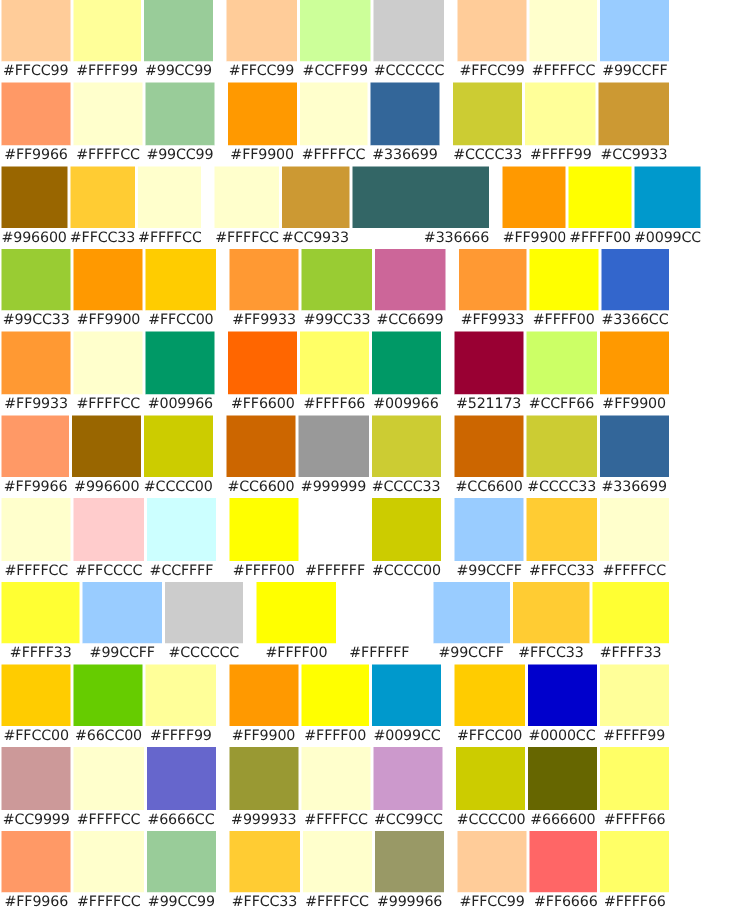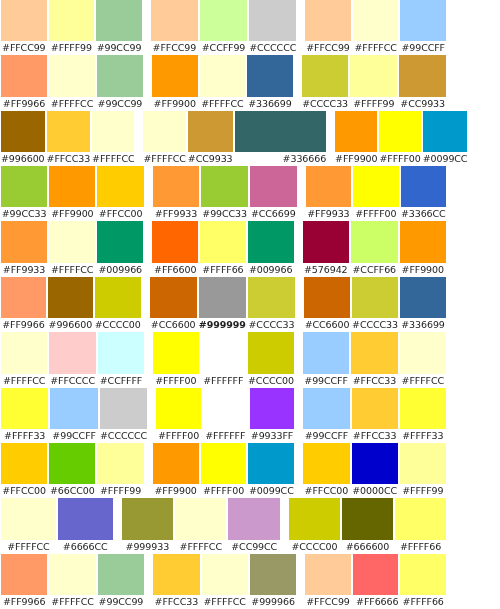--- a/index.html
+++ b/index.html
@@ -281,21 +281,21 @@
         </div>
         <div class="swatch-cell">
           <div class="swatch-chip" style="background-color: rgb(0, 153, 102);"></div>
           <div class="swatch-label" style="color: rgb(34, 34, 34);">#009966</div>
         </div>
       </div>
       <div class="group-gap"></div>
       <div class="swatch-group">
         <div class="swatch-cell">
           <div class="swatch-chip" style="background-color: rgb(153, 0, 51);"></div>
-          <div class="swatch-label" style="color: rgb(34, 34, 34);">#576942</div>
+          <div class="swatch-label" style="color: rgb(34, 34, 34);">#521173</div>
         </div>
         <div class="swatch-cell">
           <div class="swatch-chip" style="background-color: rgb(204, 255, 102);"></div>
           <div class="swatch-label" style="color: rgb(34, 34, 34);">#CCFF66</div>
         </div>
         <div class="swatch-cell">
           <div class="swatch-chip" style="background-color: rgb(255, 153, 0);"></div>
           <div class="swatch-label" style="color: rgb(34, 34, 34);">#FF9900</div>
         </div>
       </div>
@@ -316,21 +316,21 @@
         </div>
       </div>
       <div class="group-gap"></div>
       <div class="swatch-group">
         <div class="swatch-cell">
           <div class="swatch-chip" style="background-color: rgb(204, 102, 0);"></div>
           <div class="swatch-label" style="color: rgb(34, 34, 34);">#CC6600</div>
         </div>
         <div class="swatch-cell">
           <div class="swatch-chip" style="background-color: rgb(153, 153, 153);"></div>
-          <div class="swatch-label" style="color: rgb(34, 34, 34); font-weight: bold;">#999999</div>
+          <div class="swatch-label" style="color: rgb(34, 34, 34);">#999999</div>
         </div>
         <div class="swatch-cell">
           <div class="swatch-chip" style="background-color: rgb(204, 204, 51);"></div>
           <div class="swatch-label" style="color: rgb(34, 34, 34);">#CCCC33</div>
         </div>
       </div>
       <div class="group-gap"></div>
       <div class="swatch-group">
         <div class="swatch-cell">
           <div class="swatch-chip" style="background-color: rgb(204, 102, 0);"></div>
@@ -410,24 +410,20 @@
       <div class="group-gap"></div>
       <div class="swatch-group">
         <div class="swatch-cell">
           <div class="swatch-chip" style="background-color: rgb(255, 255, 0);"></div>
           <div class="swatch-label" style="color: rgb(34, 34, 34);">#FFFF00</div>
         </div>
         <div class="swatch-cell">
           <div class="swatch-chip" style="background-color: rgb(255, 255, 255);"></div>
           <div class="swatch-label" style="color: rgb(34, 34, 34);">#FFFFFF</div>
         </div>
-        <div class="swatch-cell">
-          <div class="swatch-chip" style="background-color: rgb(153, 51, 255);"></div>
-          <div class="swatch-label" style="color: rgb(34, 34, 34);">#9933FF</div>
-        </div>
       </div>
       <div class="group-gap"></div>
       <div class="swatch-group">
         <div class="swatch-cell">
           <div class="swatch-chip" style="background-color: rgb(153, 204, 255);"></div>
           <div class="swatch-label" style="color: rgb(34, 34, 34);">#99CCFF</div>
         </div>
         <div class="swatch-cell">
           <div class="swatch-chip" style="background-color: rgb(255, 204, 51);"></div>
           <div class="swatch-label" style="color: rgb(34, 34, 34);">#FFCC33</div>
@@ -479,20 +475,24 @@
           <div class="swatch-label" style="color: rgb(34, 34, 34);">#0000CC</div>
         </div>
         <div class="swatch-cell">
           <div class="swatch-chip" style="background-color: rgb(255, 255, 153);"></div>
           <div class="swatch-label" style="color: rgb(34, 34, 34);">#FFFF99</div>
         </div>
       </div>
     </div>
     <div class="palette-row">
       <div class="swatch-group">
+        <div class="swatch-cell">
+          <div class="swatch-chip" style="background-color: rgb(204, 153, 153);"></div>
+          <div class="swatch-label" style="color: rgb(34, 34, 34);">#CC9999</div>
+        </div>
         <div class="swatch-cell">
           <div class="swatch-chip" style="background-color: rgb(255, 255, 204);"></div>
           <div class="swatch-label" style="color: rgb(34, 34, 34);">#FFFFCC</div>
         </div>
         <div class="swatch-cell">
           <div class="swatch-chip" style="background-color: rgb(102, 102, 204);"></div>
           <div class="swatch-label" style="color: rgb(34, 34, 34);">#6666CC</div>
         </div>
       </div>
       <div class="group-gap"></div>

